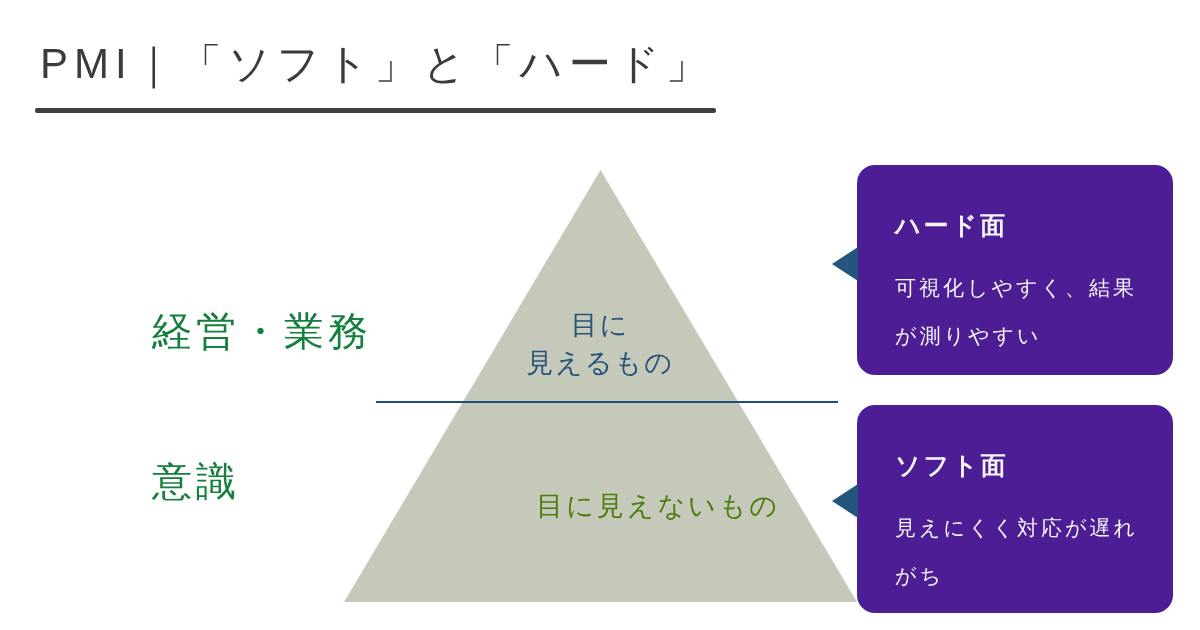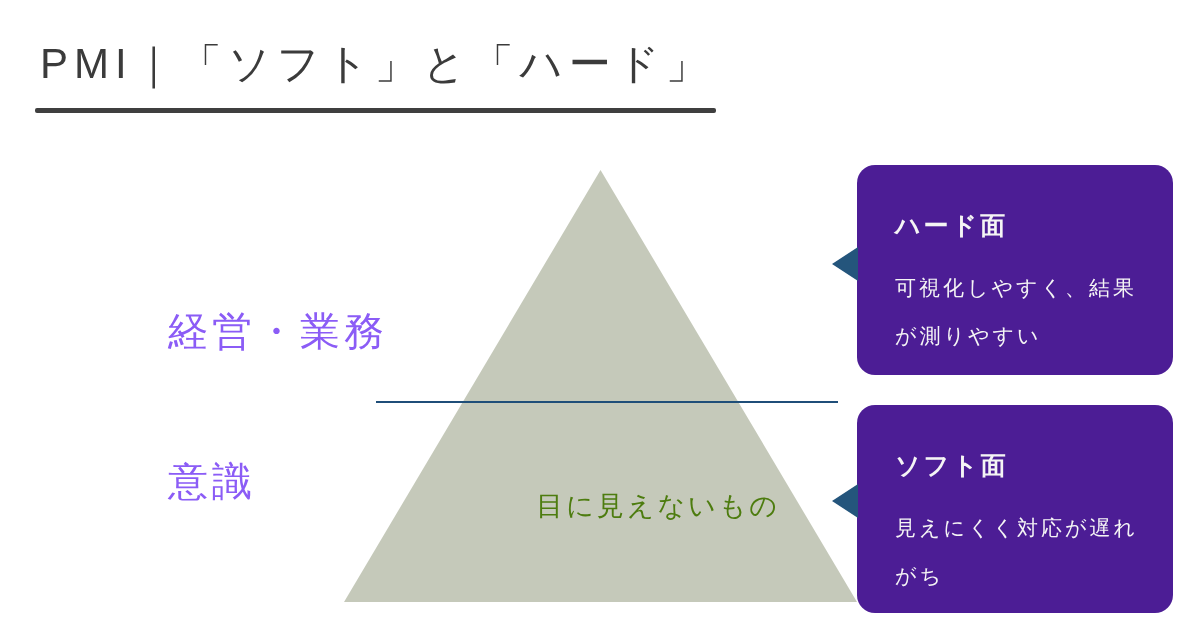--- a/index.html
+++ b/index.html
@@ -38,21 +38,21 @@
     color:#2a5379;white-space:pre-line;z-index:2;
   }
   .pyramid-label-bottom{
     position:absolute;left:420px;top:488px;width:360px;
     text-align:right;font-size:27px;letter-spacing:3px;
     color:#4d7c0f;z-index:2;
   }
 
   
   .side-label{
-    position:absolute;left:168px;color:#8b5cf6;
+    position:absolute;left:152px;color:#15803d;
     font-size:40px;letter-spacing:4px;white-space:nowrap;z-index:2;
   }
   .side-label.upper{top:304px;}
   .side-label.lower{top:454px;}
 
   
   .callout{
     position:absolute;left:857px;width:316px;
     background:#4c1d95;border-radius:18px;z-index:3;
     color:#f5f5f5;box-sizing:border-box;
@@ -81,20 +81,22 @@
 <body>
 
 <div class="slide">
 
   <div class="title">PMI｜「ソフト」と「ハード」</div>
   <div class="title-underline"></div>
 
   <div class="pyramid"></div>
   <div class="divider-line"></div>
 
+  <div class="pyramid-label-top">目に
+見えるもの</div>
 
   <div class="pyramid-label-bottom">目に見えないもの</div>
 
   <div class="side-label upper">経営・業務</div>
 
   <div class="side-label lower">意識</div>
 
   <div class="callout first">
     <div class="callout-tail"></div>
     <div class="callout-title">ハード面</div>

